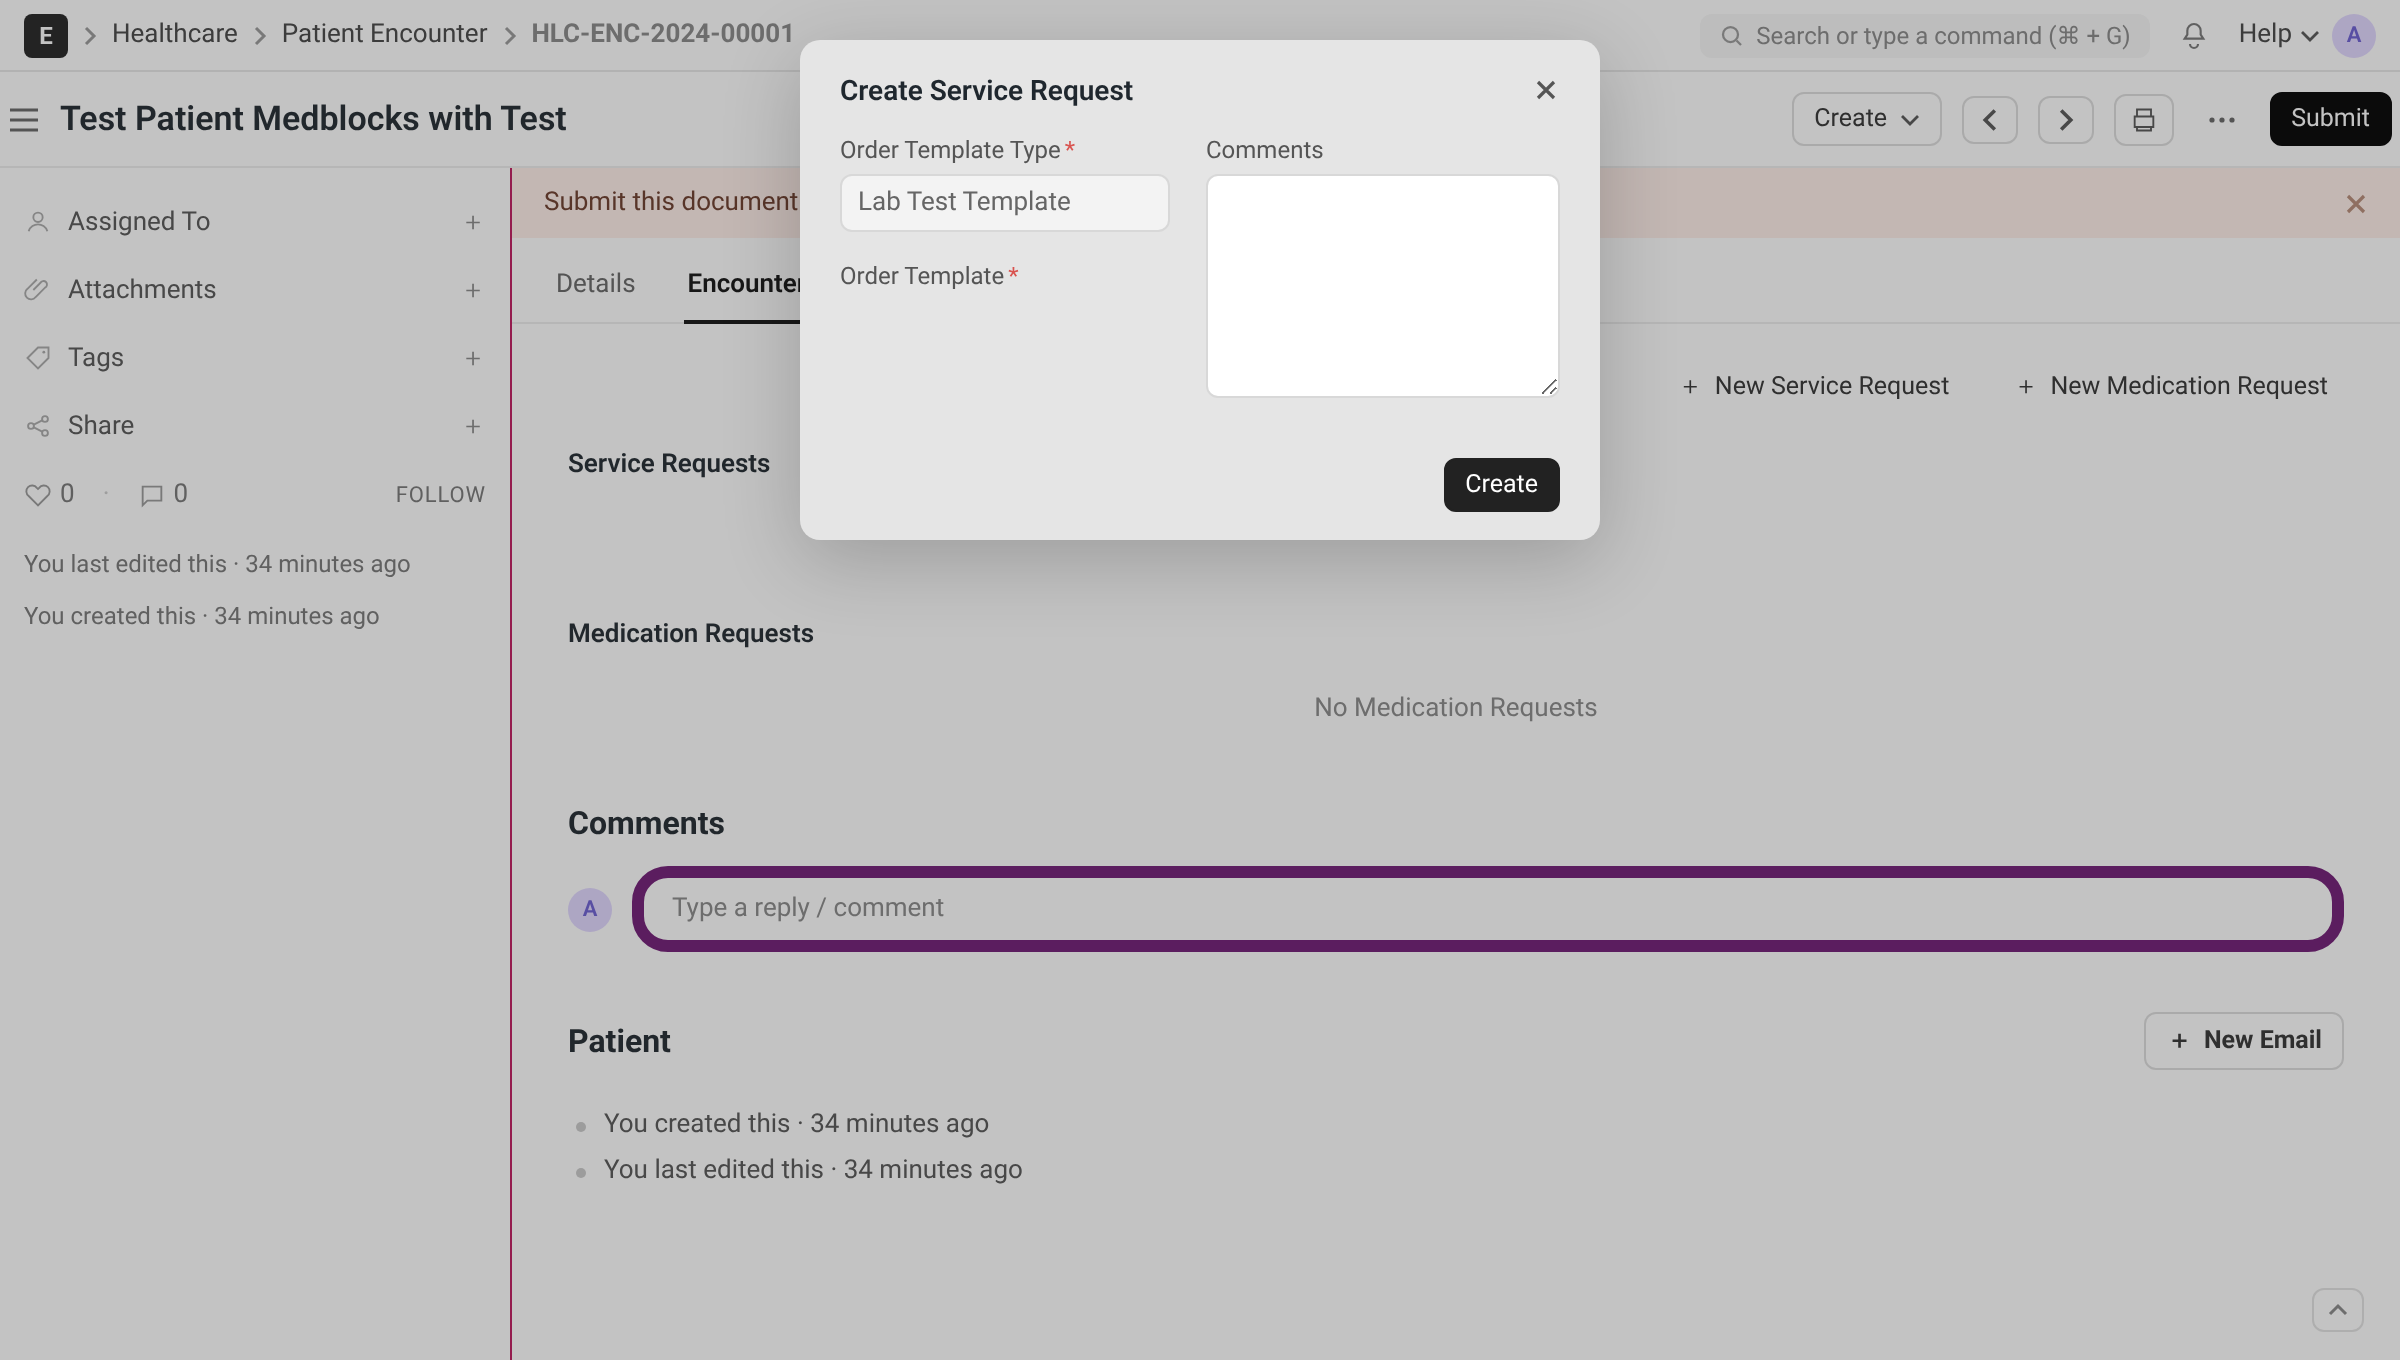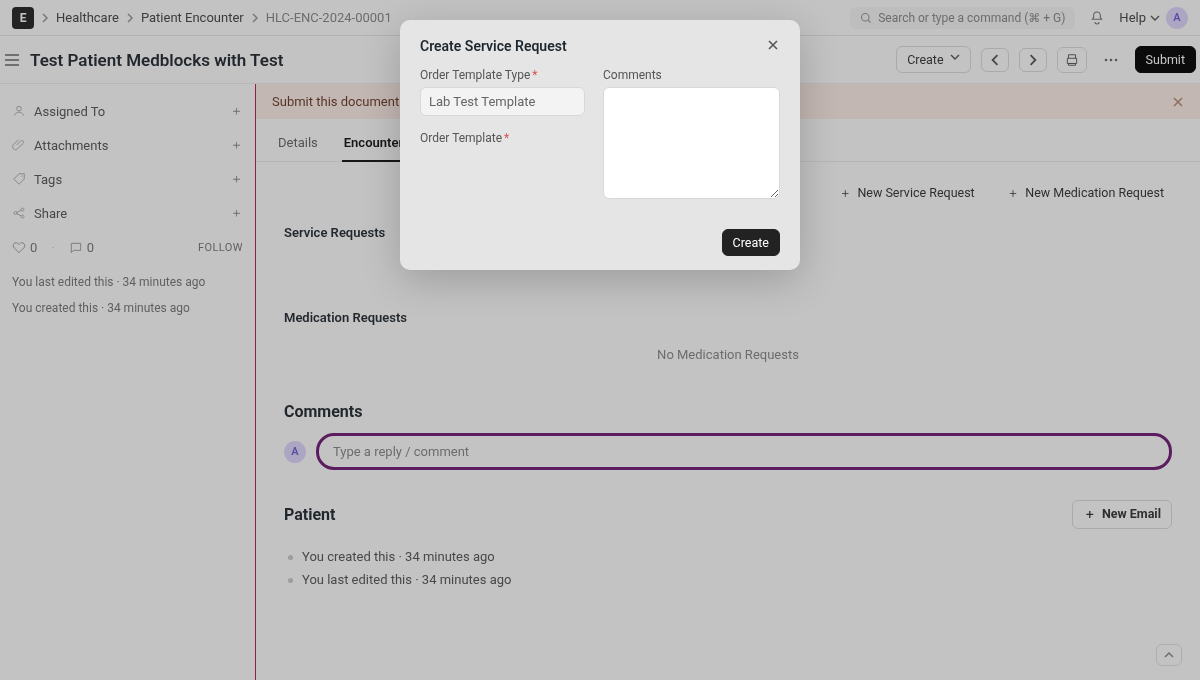--- a/index.html
+++ b/index.html
@@ -3,31 +3,31 @@
 <meta charset="utf-8">
 <style>
   * { box-sizing: border-box; margin: 0; padding: 0; font-family: -apple-system, BlinkMacSystemFont, "Segoe UI", Roboto, sans-serif; }
   body { width: 1200px; height: 680px; background: #fff; color: #1f272e; font-size: 13px; overflow: hidden; position: relative; }
 
   
   .topbar { height: 36px; display: flex; align-items: center; padding: 0 12px; border-bottom: 1px solid #e8e8e8; gap: 6px; }
   .logo { width: 22px; height: 22px; background: #222; color: #fff; border-radius: 4px; display: flex; align-items: center; justify-content: center; font-weight: 700; font-size: 12px; }
   .chev { color: #888; display: inline-flex; }
   .crumb { color: #444; cursor: pointer; }
-  .crumb.muted { color: #888; }
+  .crumb.muted { color: #888; font-weight: bold; }
   .topbar .spacer { flex: 1; }
   .search { display: flex; align-items: center; gap: 6px; color: #888; background: #f7f7f7; padding: 4px 10px; border-radius: 6px; min-width: 200px; font-size: 12px; }
   .help { color: #444; display: flex; align-items: center; gap: 4px; }
   .avatar { width: 22px; height: 22px; border-radius: 50%; background: #e1d7ff; color: #6b5dd3; display: flex; align-items: center; justify-content: center; font-size: 11px; font-weight: 600; }
 
   
   .titlebar { height: 48px; display: flex; align-items: center; padding: 0 4px; gap: 10px; border-bottom: 1px solid #eee; }
   .menu-icon { color: #666; display: flex; }
   .page-title { font-size: 17px; font-weight: 600; flex: 1; }
-  .btn { border: 1px solid #ddd; background: #fff; padding: 5px 10px; border-radius: 6px; font-size: 12.5px; color: #333; display: inline-flex; align-items: flex-start; gap: 6px; cursor: pointer; }
+  .btn { border: 1px solid #ddd; background: #fff; padding: 5px 10px; border-radius: 6px; font-size: 12.5px; color: #333; display: inline-flex; align-items: center; gap: 6px; cursor: pointer; }
   .btn.icon-only { padding: 5px 7px; }
   .btn.black { background: #000; color: #fff; border-color: #000; }
   .btn.dark  { background: #222; color: #fff; border-color: #222; }
 
   
   .layout { display: flex; height: calc(680px - 36px - 48px); }
   .sidebar { width: 256px; border-right: 1px solid #be185d; padding: 10px 12px; color: #555; font-size: 13px; }
   .side-row { display: flex; align-items: center; gap: 8px; padding: 8px 0; }
   .side-row .grow { flex: 1; }
   .side-icon { width: 14px; color: #999; display: inline-flex; }
@@ -44,21 +44,21 @@
   .tab.active { color: #111; font-weight: 600; border-bottom: 2px solid #111; margin-bottom: -1px; }
 
   .content { padding: 18px 28px; }
   .row-actions { display: flex; justify-content: flex-end; gap: 16px; margin-bottom: 18px; }
   .row-actions .soft { border: none; padding: 5px 8px; }
   .section-title { font-weight: 600; margin: 10px 0 22px; }
   .empty { text-align: center; color: #888; margin: 18px 0 40px; }
 
   .comments-h { font-weight: 700; font-size: 16px; margin: 12px 0 12px; }
   .comment-row { display: flex; gap: 10px; align-items: center; }
-  .comment-input { flex: 1; border: 3px solid #701a75; border-radius: 18px; padding: 8px 14px; color: #888; }
+  .comment-input { flex: 1; border: 6px solid #701a75; border-radius: 18px; padding: 8px 14px; color: #888; }
 
   .activity-h { font-weight: 700; font-size: 16px; margin: 30px 0 12px; display: flex; align-items: center; }
   .new-email { margin-left: auto; font-size: 12.5px; }
   .act-item { color: #555; padding: 8px 0 0 18px; position: relative; }
   .act-item::before { content: ""; position: absolute; left: 4px; top: 14px; width: 5px; height: 5px; background: #c9c9c9; border-radius: 50%; }
 
   .collapse-chip { position: absolute; right: 18px; bottom: 14px; border: 1px solid #e2e2e2; border-radius: 6px; width: 26px; height: 22px; display: flex; align-items: center; justify-content: center; color: #888; background: #fff; }
 
   
   .overlay { position: absolute; inset: 0; background: rgba(40,40,40,.28); display: flex; align-items: flex-start; justify-content: center; padding-top: 20px; }

